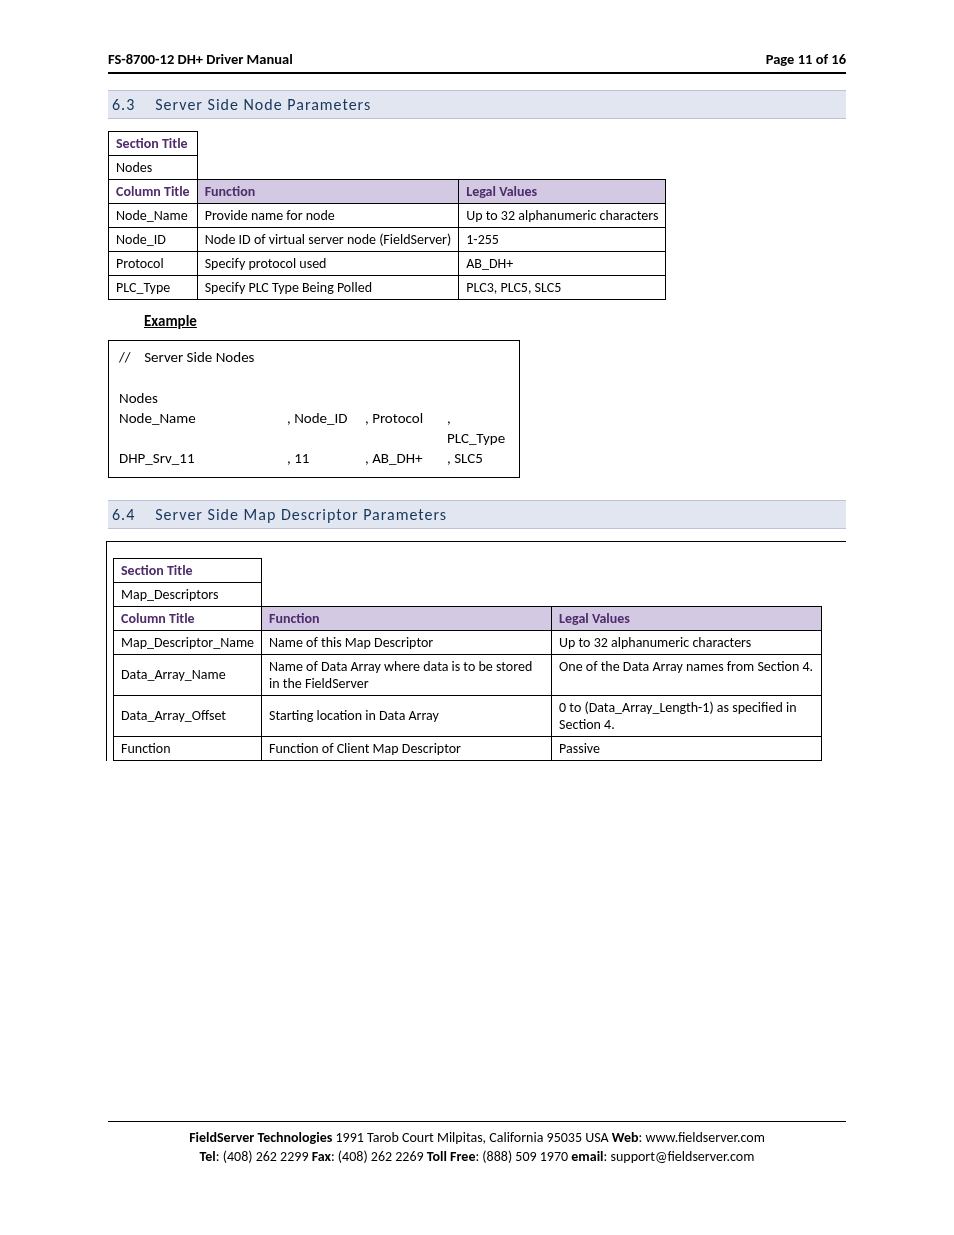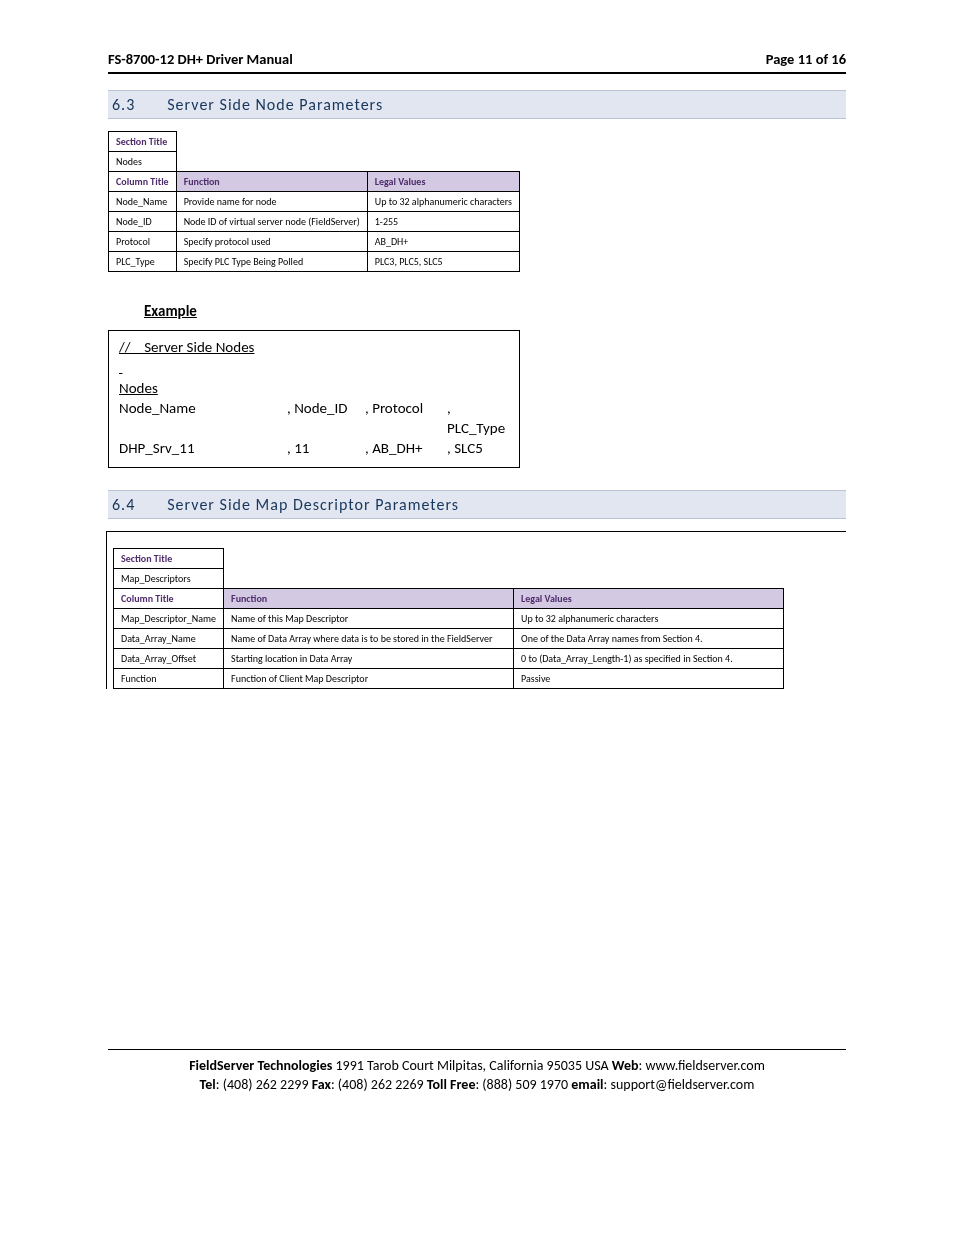--- a/index.html
+++ b/index.html
@@ -29,33 +29,32 @@
   .section-bar {
     background: #e2e6f0;
     border-top: 1px solid #bcc3d4;
     border-bottom: 1px solid #bcc3d4;
     padding: 4px 4px;
     font-size: 16px;
     letter-spacing: 1px;
     color: #17365c;
     margin-bottom: 12px;
   }
-  .section-bar .num { margin-right: 32px; }
+  .section-bar .num { margin-right: 20px; }
   .sub-heading {
     font-size: 16px;
     letter-spacing: 1px;
     color: #17365c;
     margin: 18px 6px 12px 6px;
   }
   .sub-heading .num { margin-right: 18px; }
 
   table.data {
     border-collapse: collapse;
-    font-size: 10px;
-    margin-bottom: 18px;
+    font-size: 14px;
   }
   table.data td, table.data th {
     border: 1px solid #000;
     padding: 3px 7px;
     text-align: left;
     vertical-align: top;
   }
   table.data th.title-cell {
     color: #4f2c6b;
     font-weight: bold;
@@ -80,21 +79,21 @@
   }
 
   .code-box {
     border: 1px solid #000;
     padding: 6px 10px 8px 10px;
     font-size: 15px;
     width: 412px;
     margin-bottom: 22px;
     line-height: 1.35;
   }
-  .code-box .row { white-space: pre; font-family: Calibri, Arial, sans-serif; text-decoration: underline; }
+  .code-box .row { white-space: pre; font-family: Calibri, Arial, sans-serif; }
   .code-box .cols { display: flex; }
   .code-box .col1 { width: 168px; }
   .code-box .col2 { width: 78px; }
   .code-box .col3 { width: 82px; }
   .code-box .col4 { flex: 1; }
 
   .justify { text-align: justify; }
 
   .footer {
     border-top: 1.5px solid #000;

